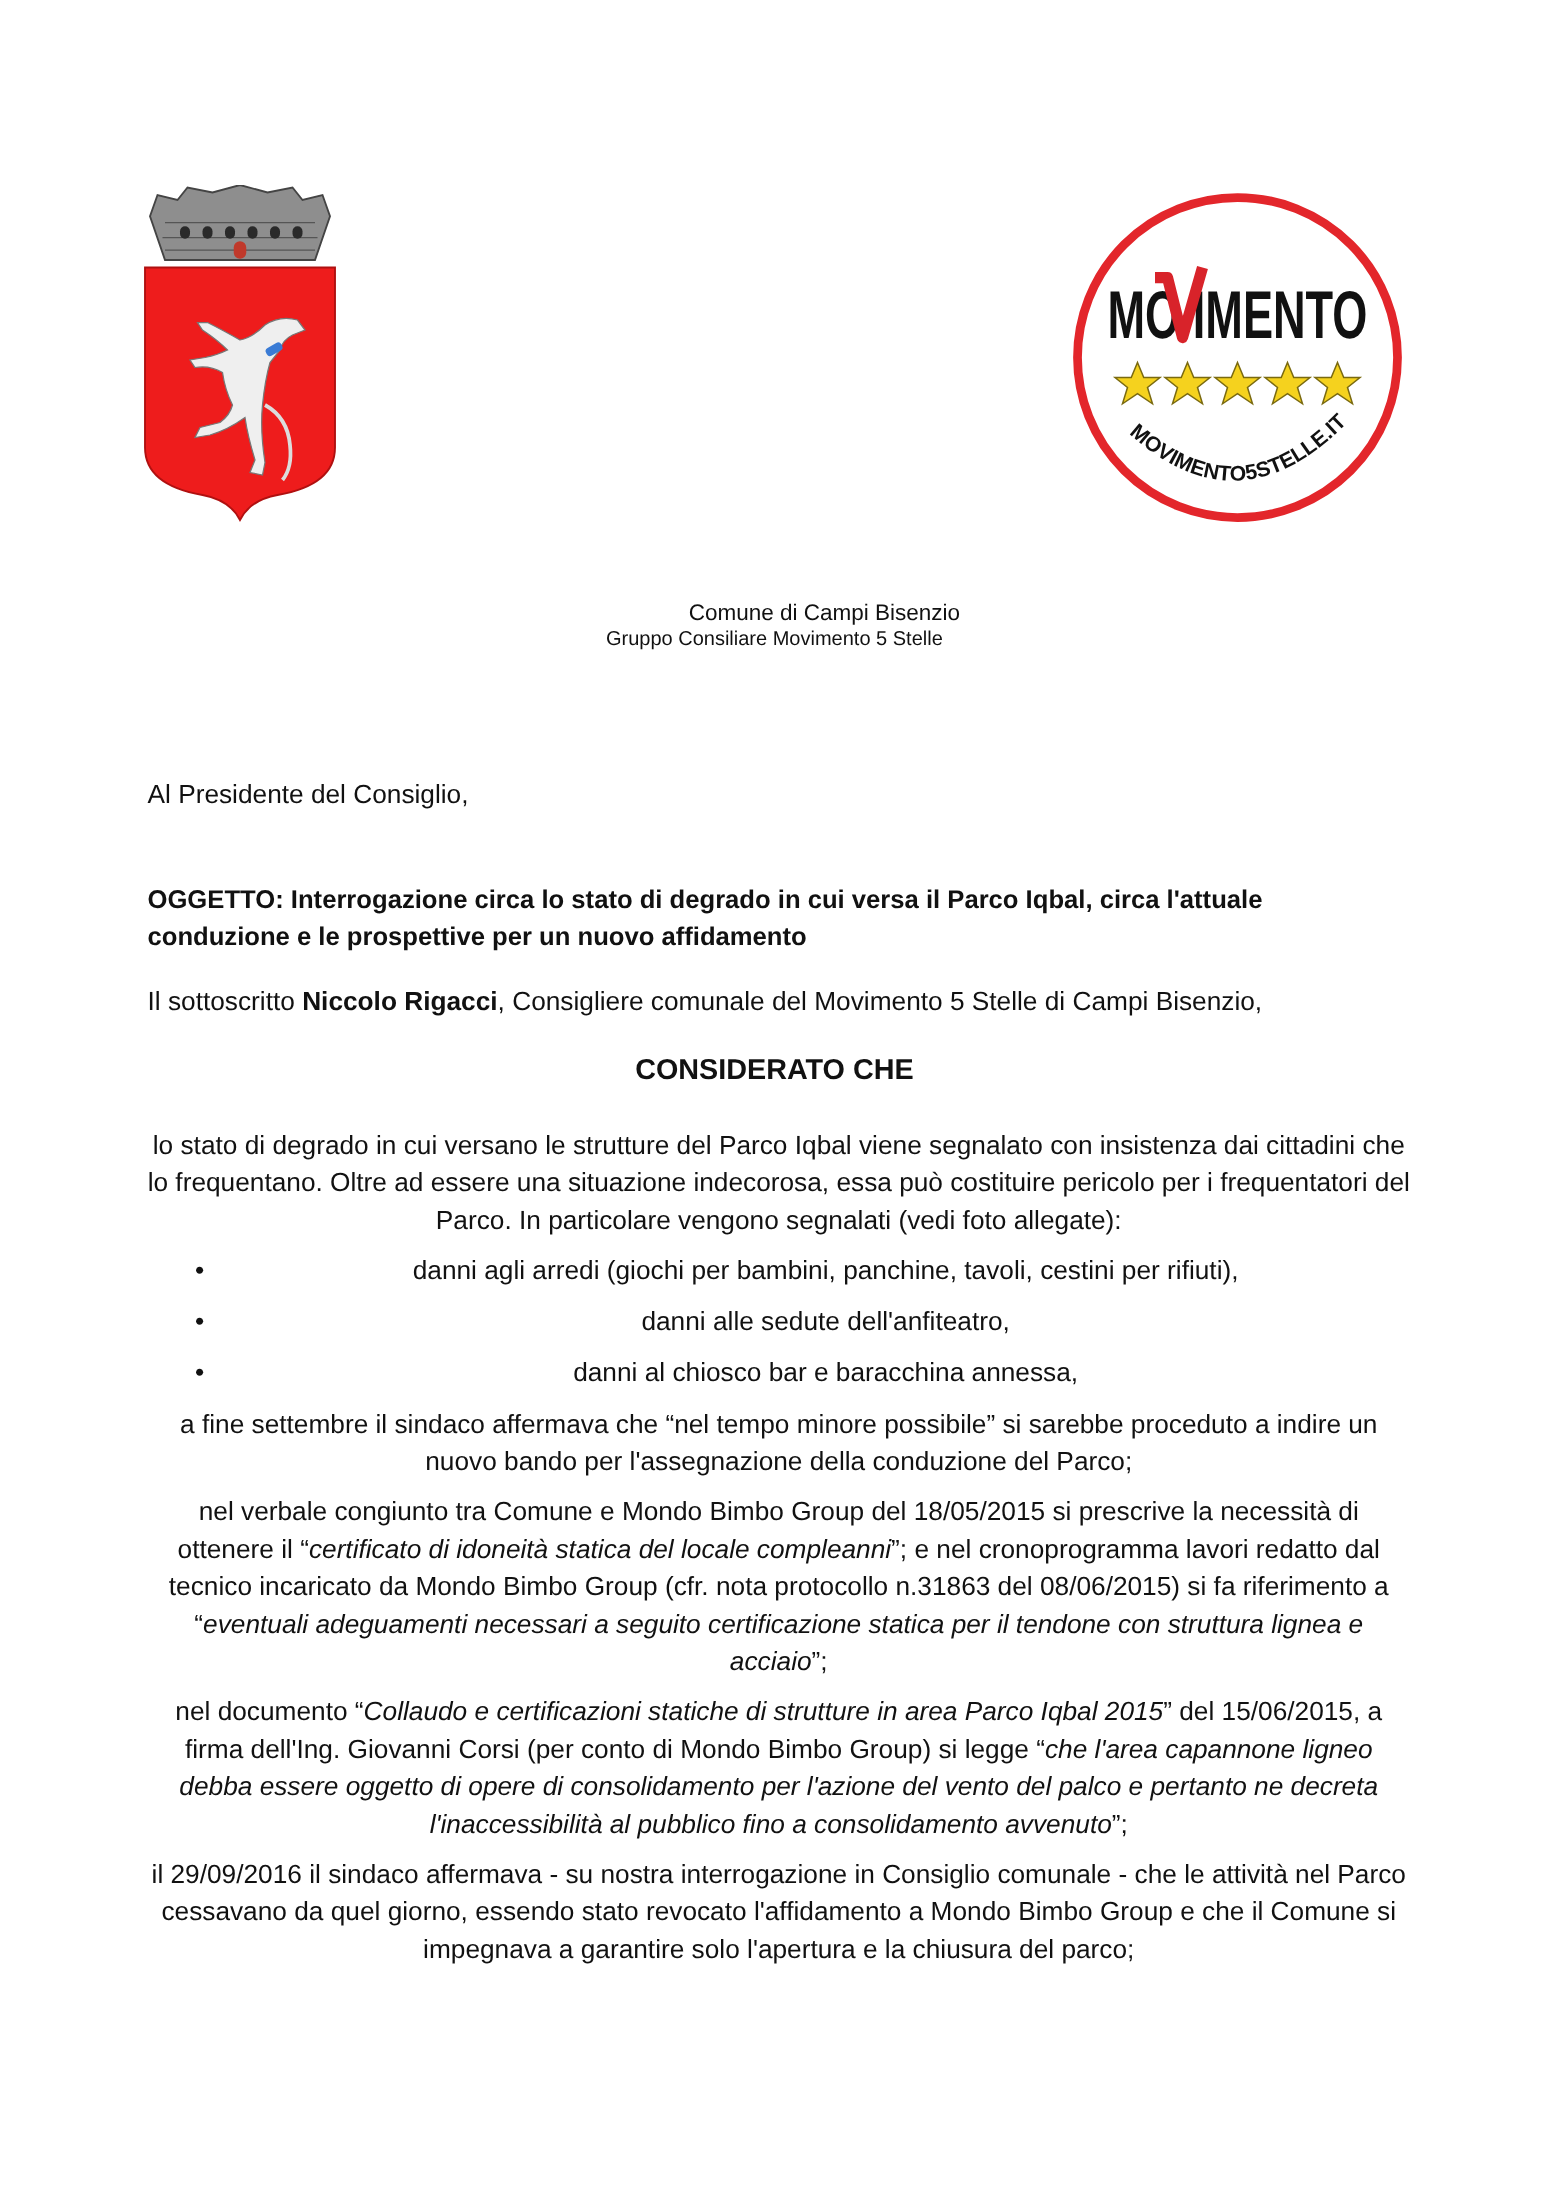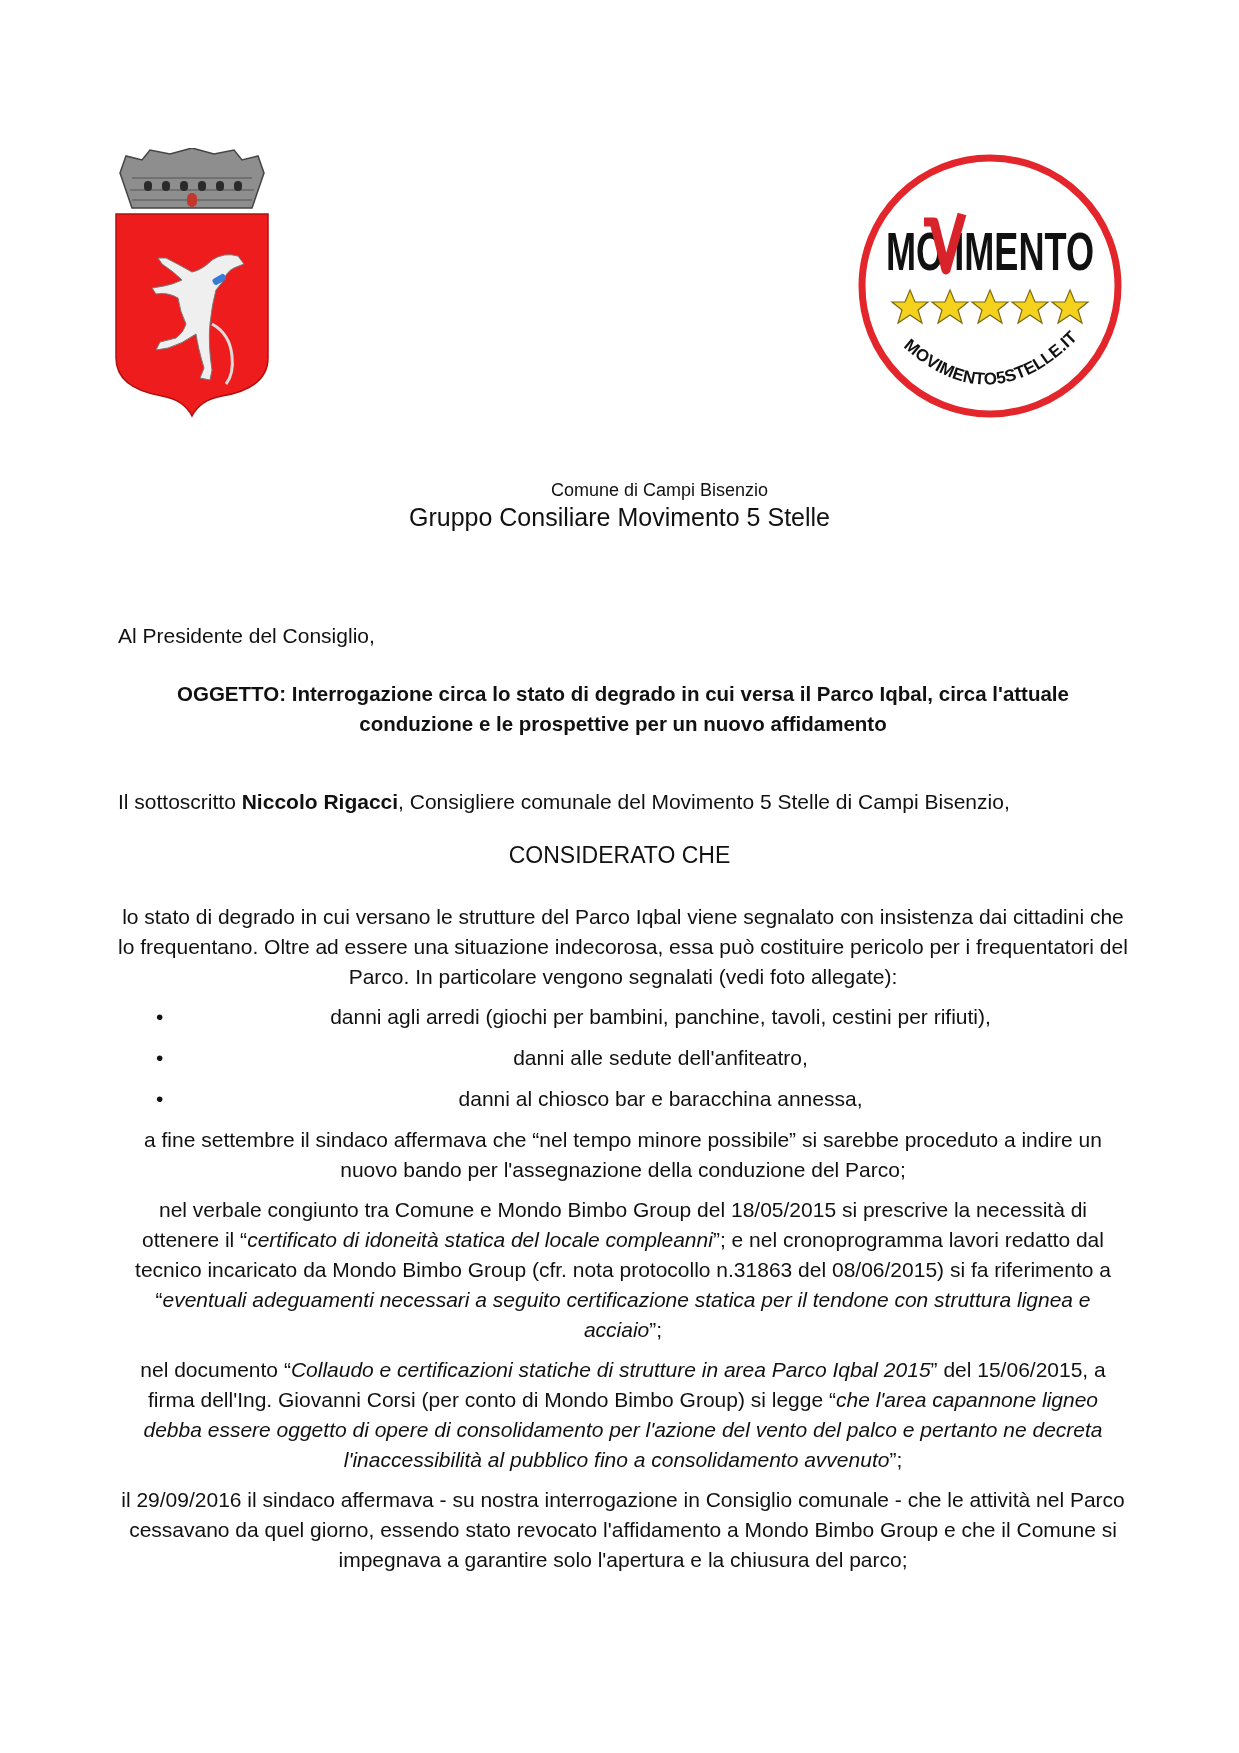--- a/index.html
+++ b/index.html
@@ -3,26 +3,26 @@
 <meta charset="utf-8">
 <style>
   html, body { margin: 0; padding: 0; background: #ffffff; }
   body { width: 1239px; height: 1753px; position: relative; overflow: hidden;
          font-family: "Liberation Sans", "DejaVu Sans", sans-serif; color: #111111; }
   .abs { position: absolute; }
   .logo-left { left: 112px; top: 148px; width: 160px; height: 270px; }
   .logo-right { left: 852px; top: 148px; width: 276px; height: 276px; }
   .hdr { left: 0; width: 1239px; text-align: center; }
   .hdr1 { top: 480px; font-size: 18px; padding-left: 40px; }
-  .hdr2 { top: 503px; font-size: 25px; }
+  .hdr2 { top: 503px; font-size: 16px; }
   .txt { left: 118px; width: 1010px; font-size: 21px; line-height: 30px; }
   .addressee { top: 621px; }
-  .subject { top: 679px; font-weight: bold; font-size: 20.5px; text-align: center; }
+  .subject { top: 705px; font-weight: bold; font-size: 20.5px; }
   .signer { top: 787px; }
-  .section-title { left: 0; width: 1239px; text-align: center; top: 842px; font-size: 23px; font-weight: normal; }
+  .section-title { left: 0; width: 1239px; text-align: center; top: 842px; font-size: 23px; font-weight: bold; }
   .body { top: 902px; text-align: center; }
   .body p { margin: 0 0 10px 0; }
   .body ul { list-style: none; margin: 0 0 10px 0; padding: 0; }
   .body li { position: relative; padding-left: 75px; margin-bottom: 11px; }
   .body li .bullet { position: absolute; left: 38px; top: 0; }
   em { font-style: italic; }
   b { font-weight: bold; }
 </style>
 </head>
 <body>

